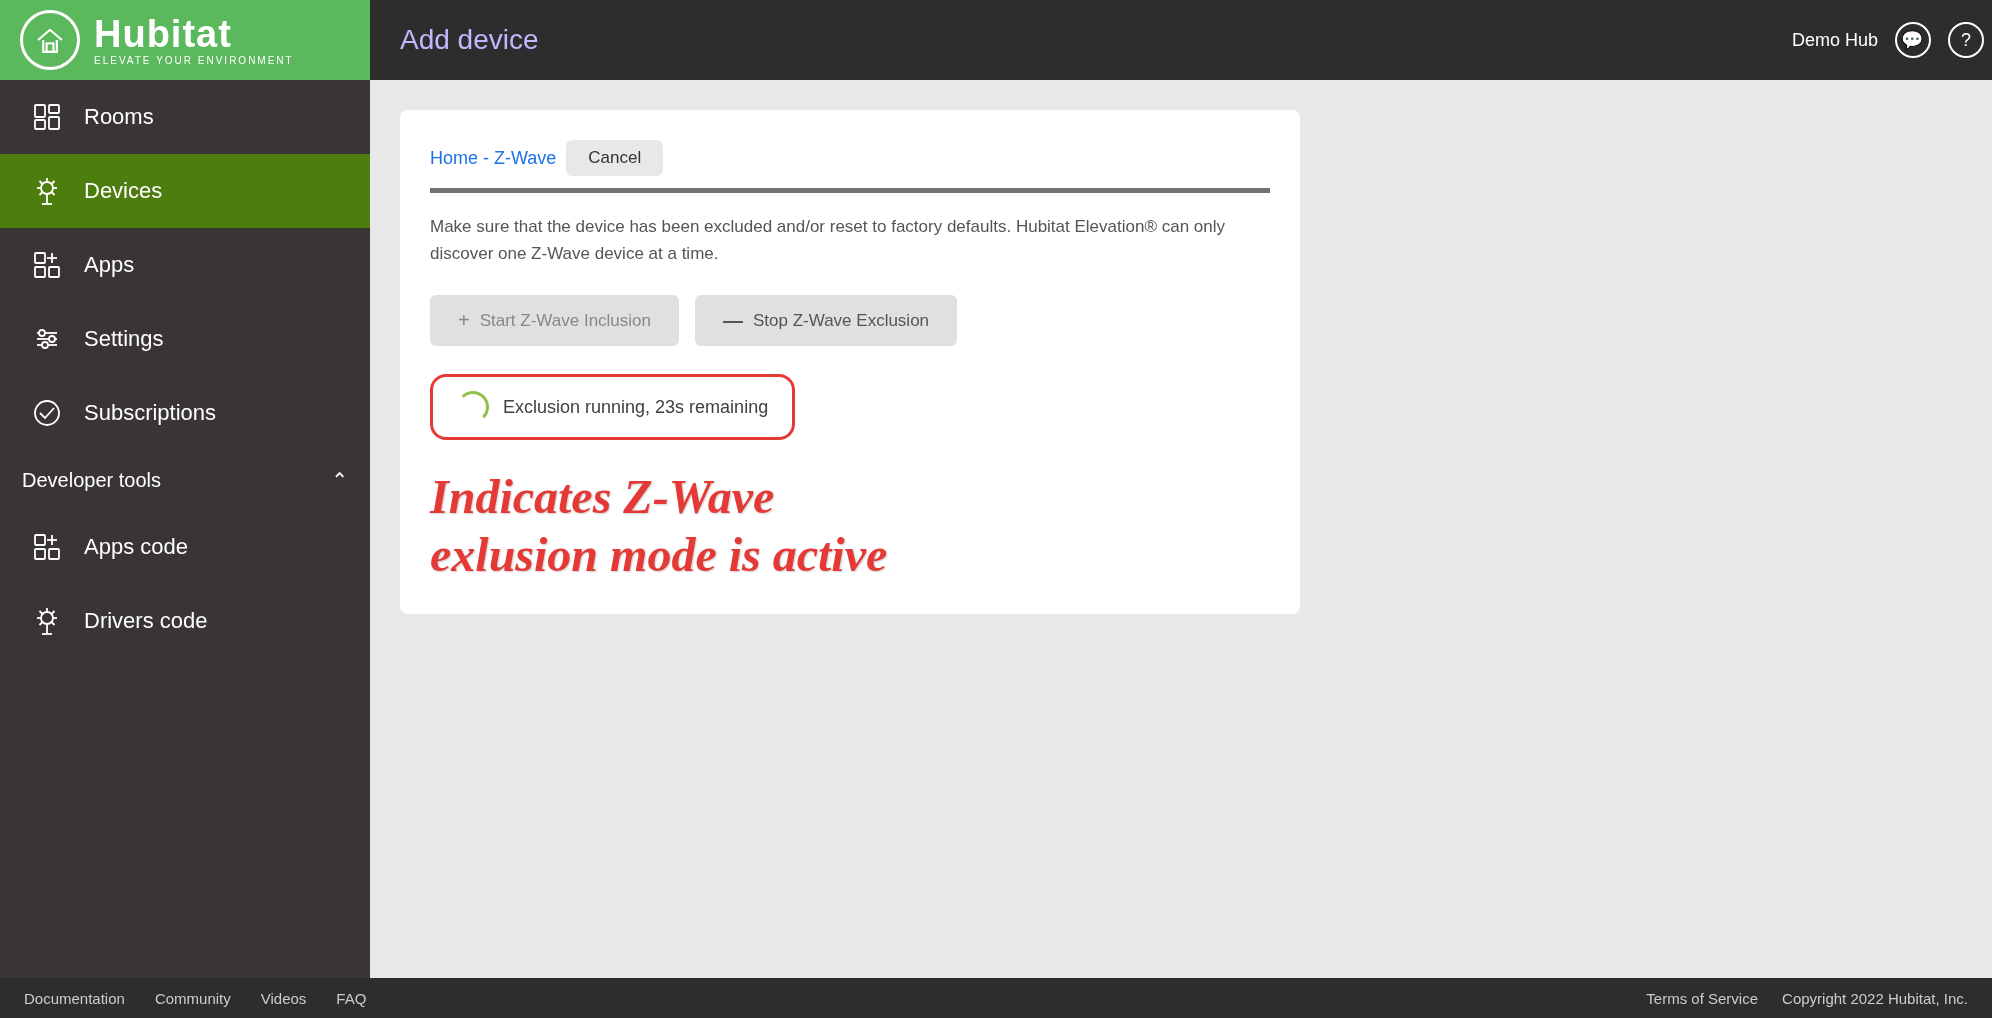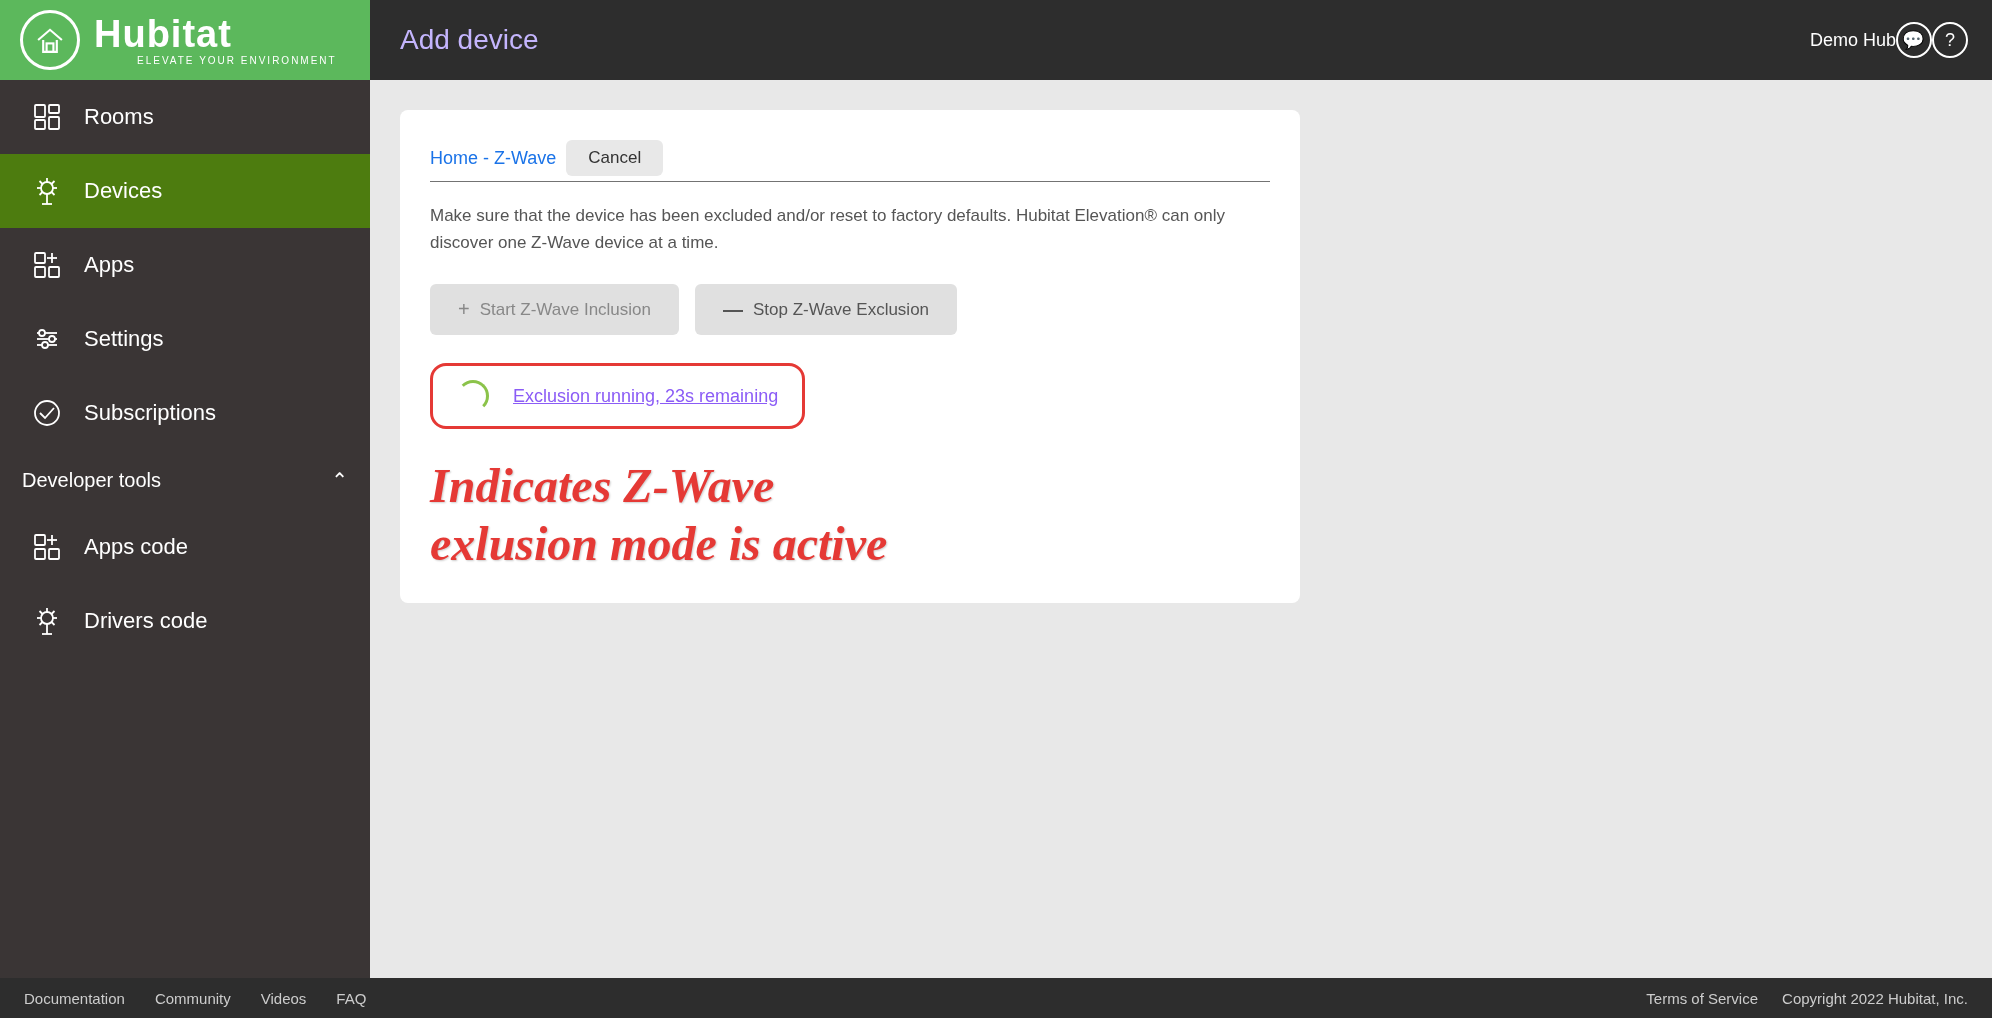--- a/index.html
+++ b/index.html
@@ -29,33 +29,33 @@
       border: 3px solid white;
       display: flex;
       align-items: center;
       justify-content: center;
       margin-right: 14px;
       flex-shrink: 0;
     }
     .logo-circle svg { width: 34px; height: 34px; }
     .logo-text { display: flex; flex-direction: column; }
     .logo-brand { color: white; font-size: 38px; font-weight: 700; line-height: 1; letter-spacing: 1px; }
-    .logo-tagline { color: white; font-size: 10px; letter-spacing: 2px; font-weight: 400; margin-top: 2px; margin-left: 43px; }
+    .logo-tagline { color: white; font-size: 10px; letter-spacing: 2px; font-weight: 400; margin-top: 2px; }
     .header-title {
       color: #c4b5fd;
       font-size: 28px;
       font-weight: 300;
       padding-left: 30px;
       flex: 1;
     }
     .header-right {
       display: flex;
       align-items: center;
-      gap: 0;
-      padding-right: 24px;
+      gap: 17px;
+      padding-right: 8px;
       color: white;
     }
     .header-right .demo-hub { font-size: 18px; }
     .header-icon {
       width: 36px;
       height: 36px;
       border-radius: 50%;
       border: 2px solid white;
       display: flex;
       align-items: center;
@@ -141,22 +141,22 @@
       padding: 30px;
       max-width: 900px;
     }
 
     
     .breadcrumb-nav {
       display: flex;
       align-items: center;
       gap: 10px;
       margin-bottom: 20px;
-      padding-bottom: 5px;
-      border-bottom: 1px solid #737373;
+      padding-bottom: 12px;
+      border-bottom: 5px solid #737373;
     }
     .breadcrumb-link {
       color: #1a73e8;
       font-size: 18px;
       font-weight: 500;
       text-decoration: none;
       cursor: pointer;
     }
     .cancel-btn {
       background: #e8e8e8;
@@ -196,25 +196,24 @@
       background: #e0e0e0;
       color: #555;
     }
 
     
     .exclusion-status {
       border: 3px solid #e53935;
       border-radius: 16px;
       display: inline-flex;
       align-items: center;
-      gap: 24px;
+      gap: 14px;
       padding: 14px 24px;
       font-size: 18px;
-      color: #8b5cf6;
-      text-decoration: underline;
+      color: #404040;
     }
 
     
     .spinner {
       width: 32px;
       height: 32px;
       border-radius: 50%;
       border: 3px solid transparent;
       border-top-color: #8bc34a;
       border-right-color: #8bc34a;

